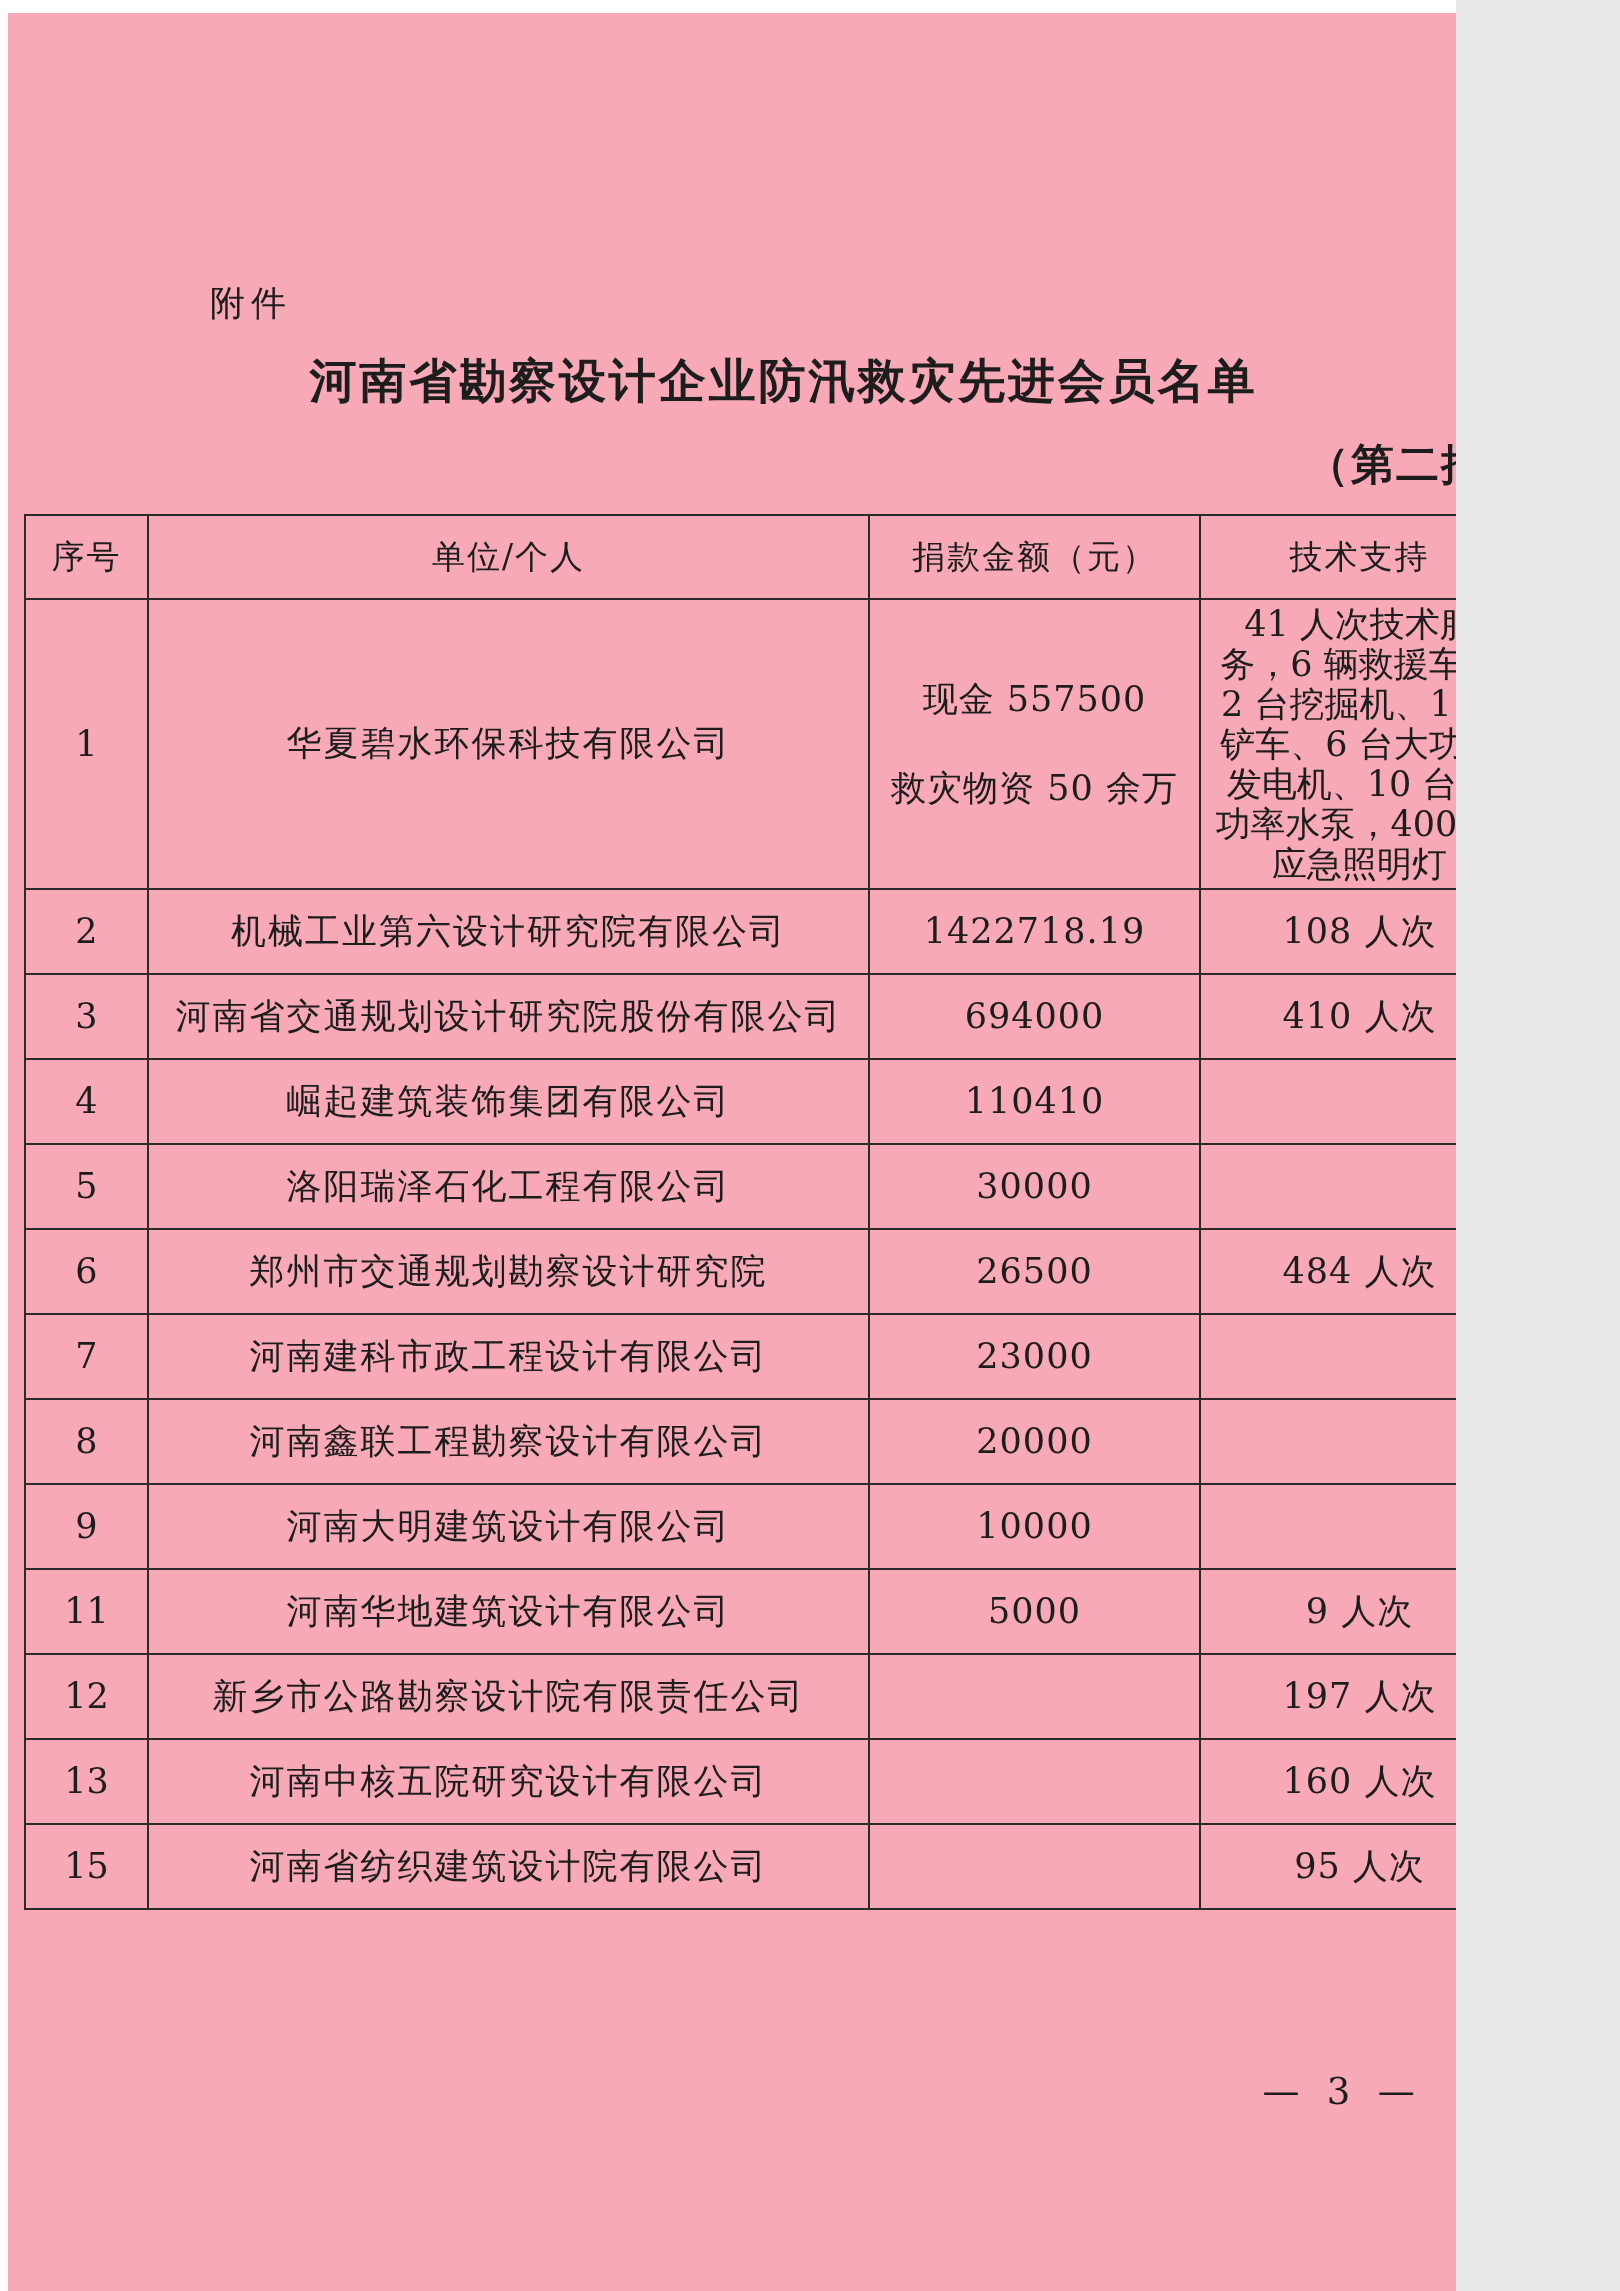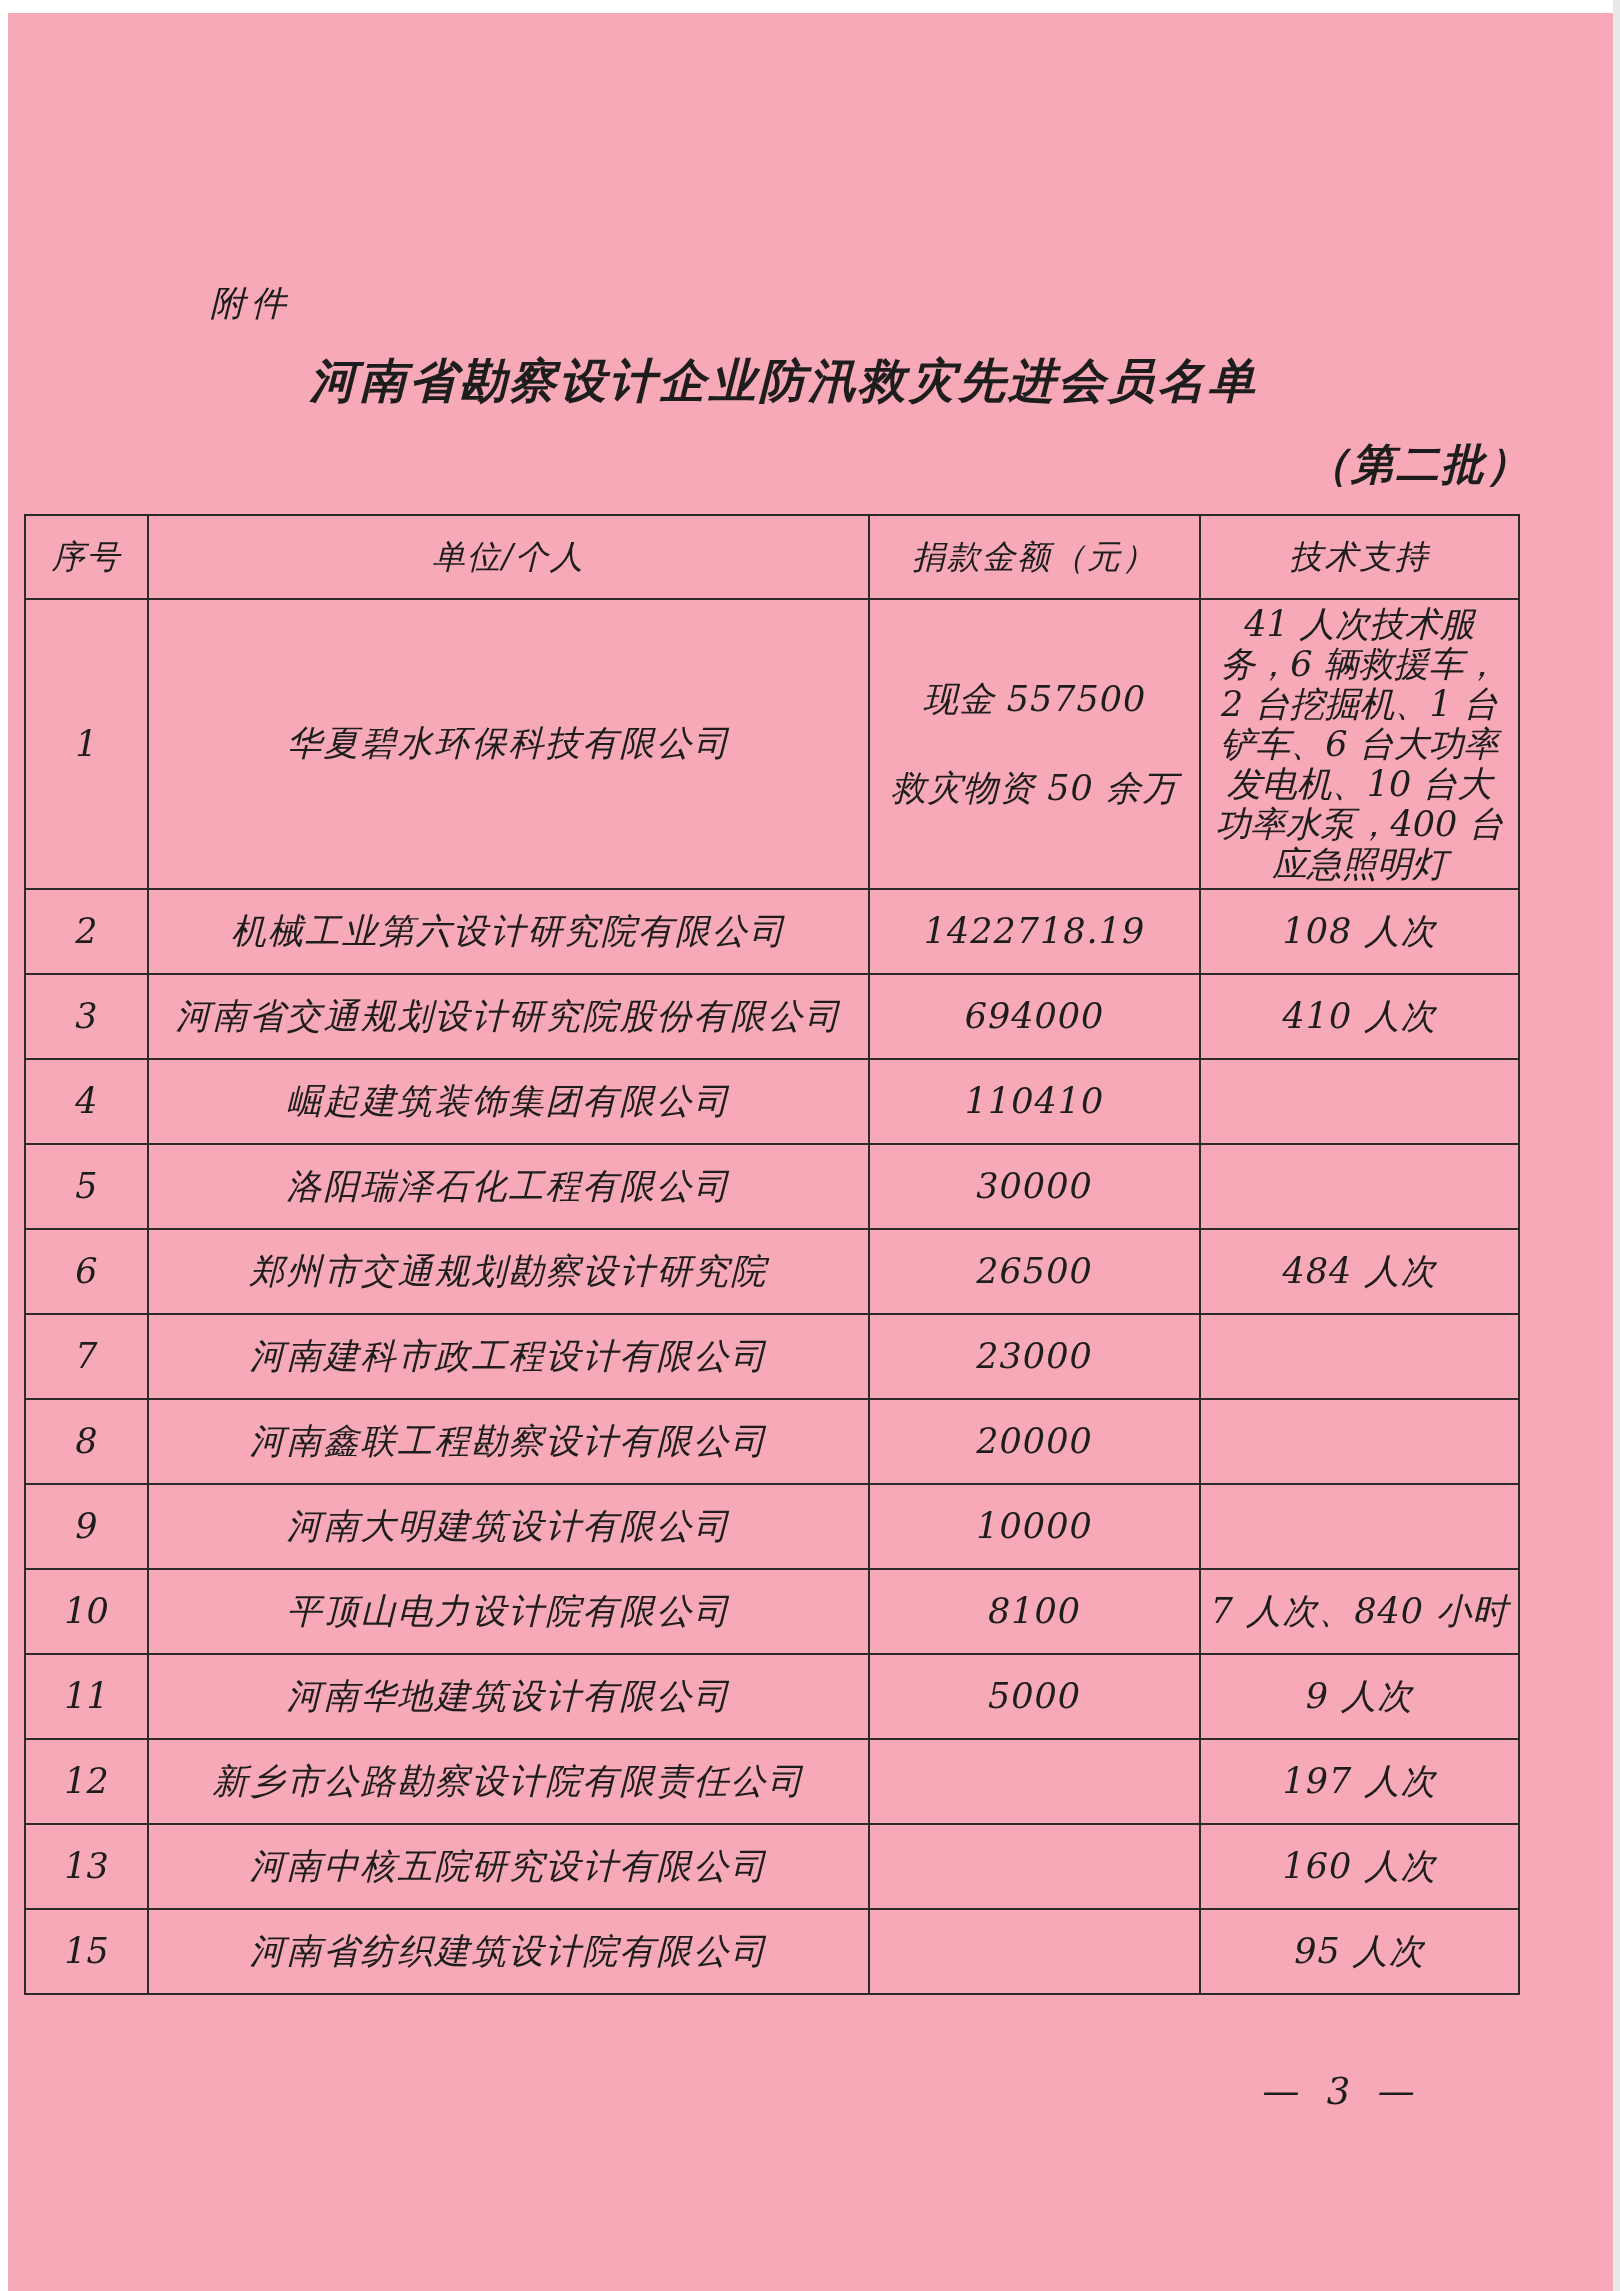--- a/index.html
+++ b/index.html
@@ -5,27 +5,26 @@
   :root {
     --paper-pink: #f7a9b8;
     --paper-margin: #ffffff;
     --ink: #1d1d1d;
     --table-border: #2b2b2b;
   }
   * { margin: 0; padding: 0; box-sizing: border-box; }
   html, body { background: #e8e8e8; }
   .page {
     position: relative;
-    width: 1613px;
+    width: 1456px;
     height: 2292px;
     background: var(--paper-margin);
     overflow: hidden;
     font-family: "DejaVu Serif", "Liberation Serif", serif;
     color: var(--ink);
-    font-style: italic;
   }
   .sheet {
     position: absolute;
     left: 7.8px; top: 12.7px;
     width: 1612px; height: 2279px;
     background: var(--paper-pink);
   }
   .attachment {
     position: absolute;
     left: 210px; top: 280px;
@@ -184,26 +183,20 @@
     <td data-cell="amount">20000</td>
     <td data-cell="tech"></td>
   </tr>
         <tr>
     <td data-cell="seq">9</td>
     <td data-cell="name">河南大明建筑设计有限公司</td>
     <td data-cell="amount">10000</td>
     <td data-cell="tech"></td>
   </tr>
         <tr>
-    <td data-cell="seq">10</td>
-    <td data-cell="name">平顶山电力设计院有限公司</td>
-    <td data-cell="amount">8100</td>
-    <td data-cell="tech">7 人次、840 小时</td>
-  </tr>
-        <tr>
     <td data-cell="seq">11</td>
     <td data-cell="name">河南华地建筑设计有限公司</td>
     <td data-cell="amount">5000</td>
     <td data-cell="tech">9 人次</td>
   </tr>
         <tr>
     <td data-cell="seq">12</td>
     <td data-cell="name">新乡市公路勘察设计院有限责任公司</td>
     <td data-cell="amount"></td>
     <td data-cell="tech">197 人次</td>

